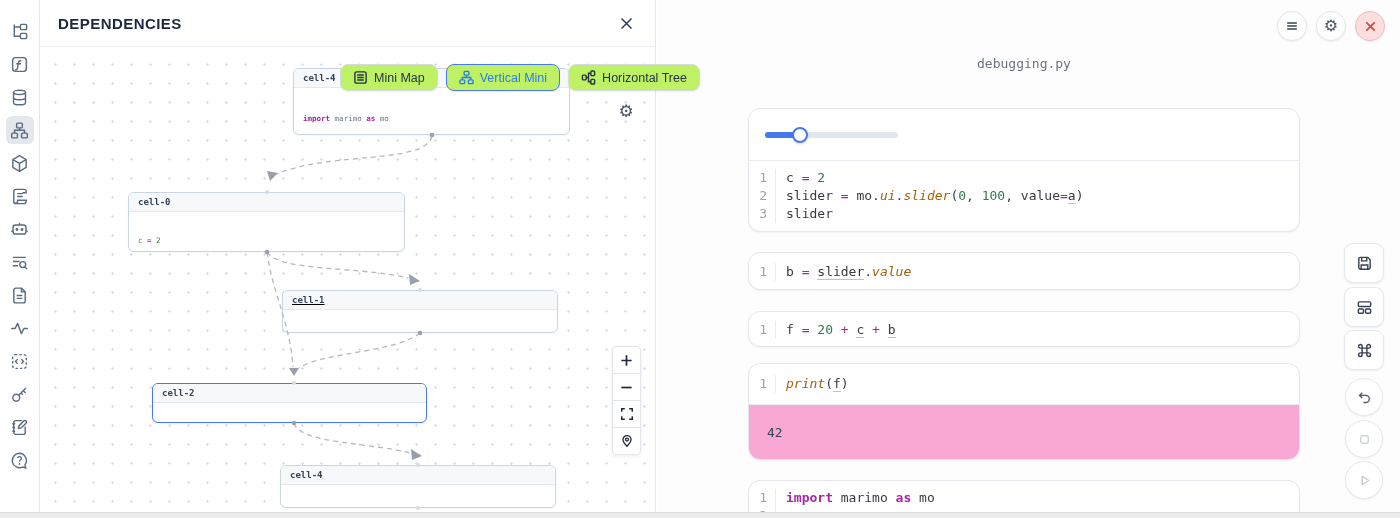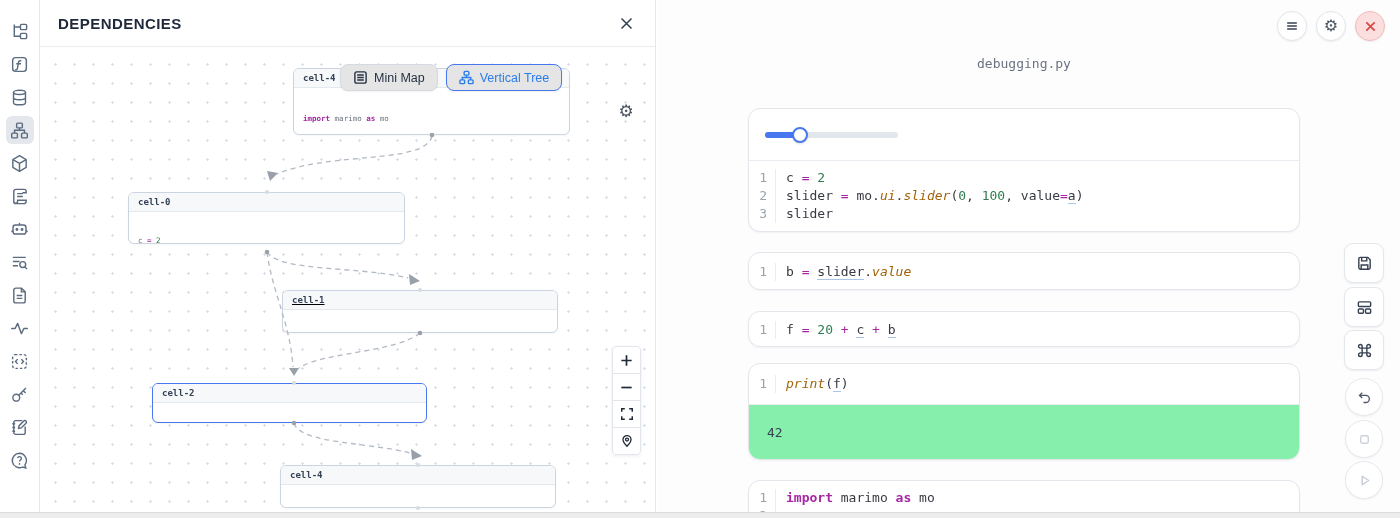--- a/index.html
+++ b/index.html
@@ -40,21 +40,21 @@
 
   
   #edges { position:absolute; left:0; top:0; width:616px; height:518px; z-index:1; pointer-events:none; }
   #edges path { fill:none; stroke:#b3b9c3; stroke-width:1.3; stroke-dasharray:5 4; }
   #edges .ah { fill:#9aa0a9; stroke:none; }
   #edges .hdot-src { fill:#9aa1ab; } #edges .hdot-tgt { fill:#d7dce3; }
 
   
   #graph-toolbar { position:absolute; left:300px; top:64px; display:flex; gap:8px; z-index:5; }
   .gt-btn { height:27px; display:inline-flex; align-items:center; gap:6px; padding:0 12px;
-    background:#e5e5e5; border:1px solid #d5dae2; border-radius:8px; font-size:12.5px; color:#273244;
+    background:#bef264; border:1px solid #d5dae2; border-radius:8px; font-size:12.5px; color:#273244;
     box-shadow:0 1px 2px rgba(16,24,40,.06); cursor:pointer; white-space:nowrap; }
   .gt-btn.active { border-color:#4878f0; color:#2b7de9; }
   .gt-btn svg { display:block; }
 
   #graph-gear { position:absolute; left:577px; top:102px; width:18px; height:18px; color:#4b5563;
     font-size:17px; line-height:18px; text-align:center; cursor:pointer; z-index:5;
     font-family:"DejaVu Sans", sans-serif;}
 
   
   #zoom-controls { position:absolute; left:572px; top:346px; width:29px; z-index:5;
@@ -85,21 +85,21 @@
     border-right:1px solid #e9edf1; user-select:none; }
   .codeline { padding-left:10px; white-space:pre; color:#383a42; }
 
   .tok-d { color:#383a42; }
   .tok-k { color:#a626a4; font-weight:bold; }
   .tok-o { color:#a626a4; }
   .tok-n { color:#2e7d4f; }
   .tok-f { color:#a16207;font-style:italic; }
   .tok-v { color:#383a42; border-bottom:1.5px solid #a9c6e8; padding-bottom:0px; }
 
-  .output-area { border-top:1px solid #e9edf1; background:#86efac; height:56px;
+  .output-area { border-top:1px solid #e9edf1; background:#f9a8d4; height:56px;
     display:flex; align-items:center; padding:0 18px; font-family:"DejaVu Sans Mono", monospace;
     font-size:13px; color:#374151; }
 
   
   .circ-btn { position:absolute; top:11px; width:30px; height:30px; border-radius:50%;
     background:#fff; border:1px solid #e3e7ec; box-shadow:0 1px 2px rgba(16,24,40,.08);
     display:flex; align-items:center; justify-content:center; color:#374151; cursor:pointer; }
   #btn-shutdown { background:#fbdede; border-color:#f3bcbc; color:#d64545; }
   .gear-glyph { font-family:"DejaVu Sans", sans-serif; font-size:16px; line-height:1; color:#4b5563; }
 
@@ -273,21 +273,21 @@
     </svg>
 
     <div class="gnode" style="left:253px; top:21px; width:277px; height:67px;">
       <div class="gnode-h">cell-4</div>
       <div class="gnode-b">
         <div class="node-line"><span class="tok-k">import</span><span class="tok-d"> marimo </span><span class="tok-k">as</span><span class="tok-d"> mo</span></div>
         
         
       </div>
     </div>
-    <div class="gnode" style="left:88px; top:145px; width:277px; height:52px;">
+    <div class="gnode" style="left:88px; top:145px; width:277px; height:60px;">
       <div class="gnode-h">cell-0</div>
       <div class="gnode-b" style="line-height:10px; padding-top:4px;">
         <div class="node-line"><span class="tok-d">c </span><span class="tok-o">=</span><span class="tok-d"> </span><span class="tok-n">2</span></div>
         
         
       </div>
     </div>
     <div class="gnode" style="left:242px; top:243px; width:276px; height:43px;text-decoration:underline;">
       <div class="gnode-h">cell-1</div>
       <div class="gnode-b">
@@ -316,21 +316,30 @@
         </svg>
       <span>Mini Map</span>
     </div>
     <div class="gt-btn active">
       <svg width="15" height="15" viewBox="0 0 16 16" fill="none" stroke="#2b7de9" stroke-width="1.5">
           <rect x="5.5" y="1.5" width="5" height="4" rx="1"></rect>
           <rect x="1" y="10.5" width="5" height="4" rx="1"></rect>
           <rect x="10" y="10.5" width="5" height="4" rx="1"></rect>
           <path d="M8 5.5 v2.5 M8 8 H3.5 v2.5 M8 8 h4.5 v2.5"></path>
         </svg>
-      <span>Vertical Tree</span>
+      <span>Vertical Mini</span>
+    </div>
+    <div class="gt-btn">
+      <svg width="15" height="15" viewBox="0 0 16 16" fill="none" stroke="#273244" stroke-width="1.5">
+          <rect x="1.5" y="5.5" width="4" height="5" rx="1"></rect>
+          <rect x="10.5" y="1" width="4" height="5" rx="1"></rect>
+          <rect x="10.5" y="10" width="4" height="5" rx="1"></rect>
+          <path d="M5.5 8 h2.5 M8 8 V3.5 h2.5 M8 8 v4.5 h2.5"></path>
+        </svg>
+      <span>Horizontal Tree</span>
     </div>
   </div>
 
   <div id="graph-gear">⚙</div>
 
   <div id="zoom-controls">
     <div class="zc-btn">
       <svg width="15" height="15" viewBox="0 0 16 16" stroke="currentColor" stroke-width="1.8" fill="none">
           <path d="M8 2.5 v11 M2.5 8 h11"></path>
         </svg>

